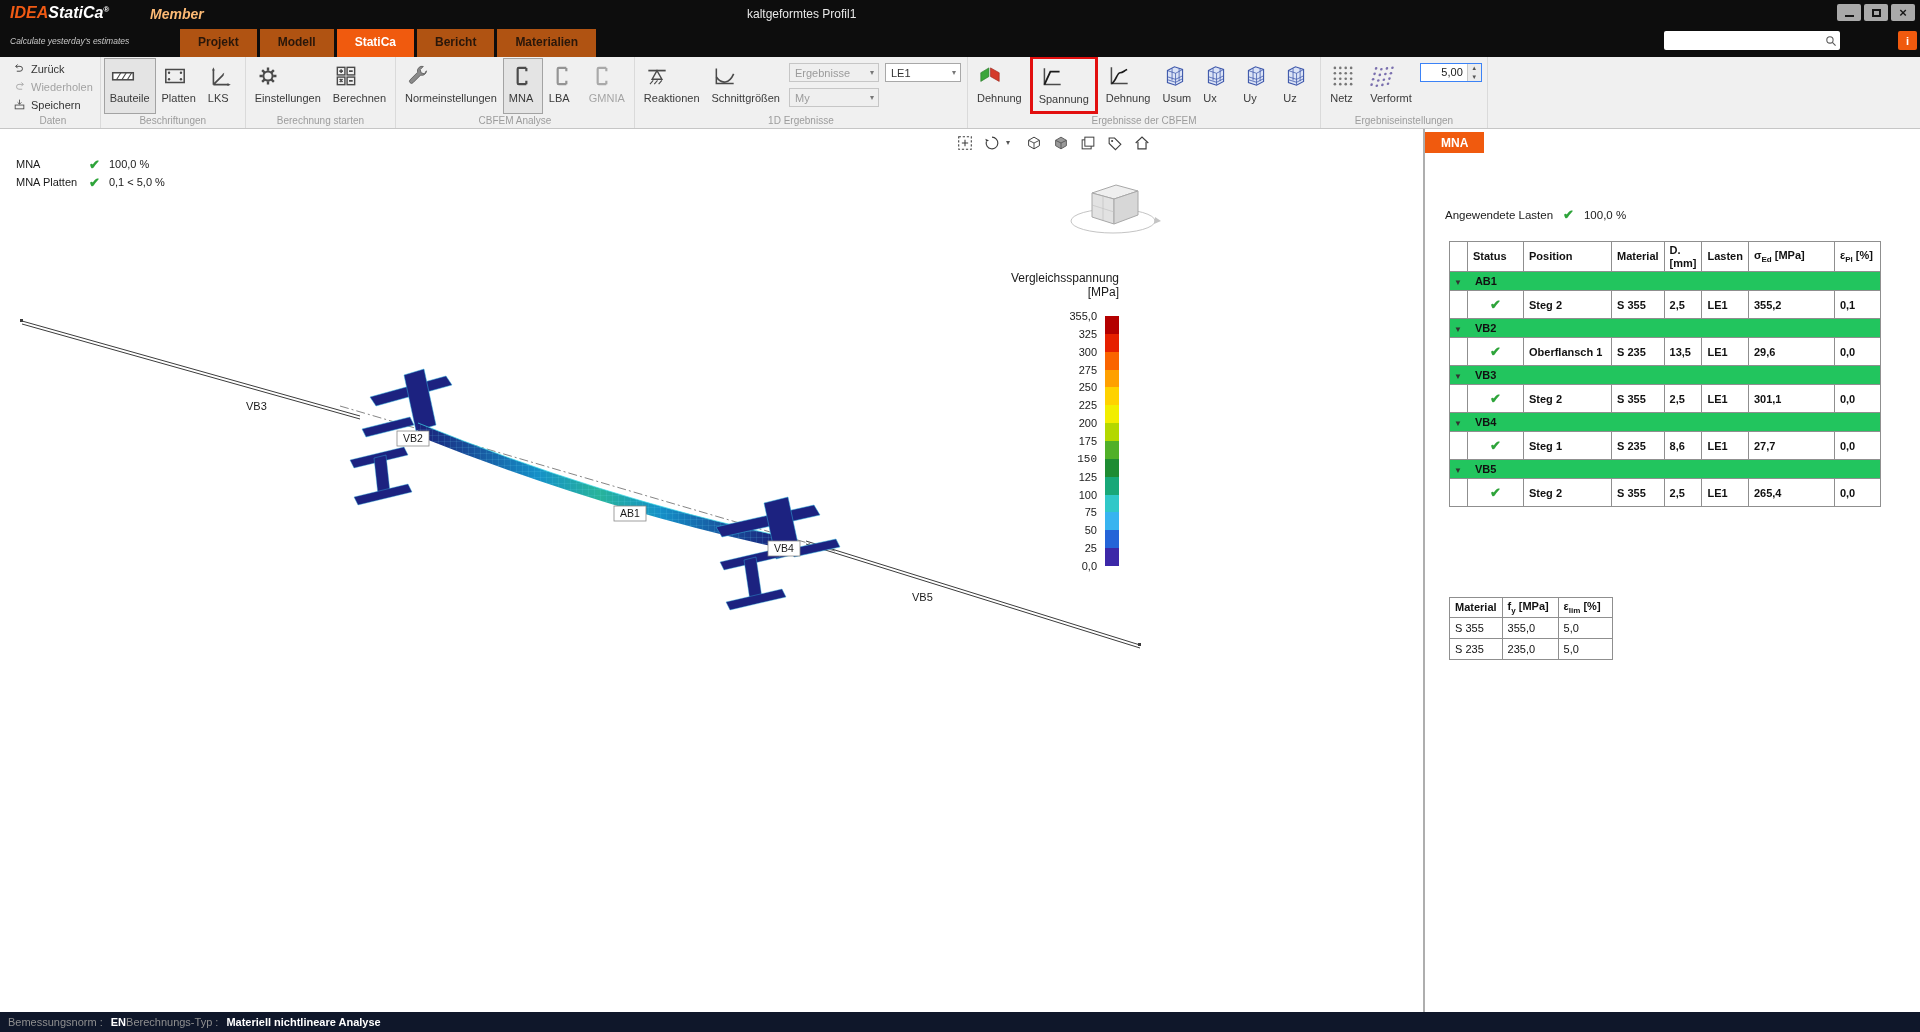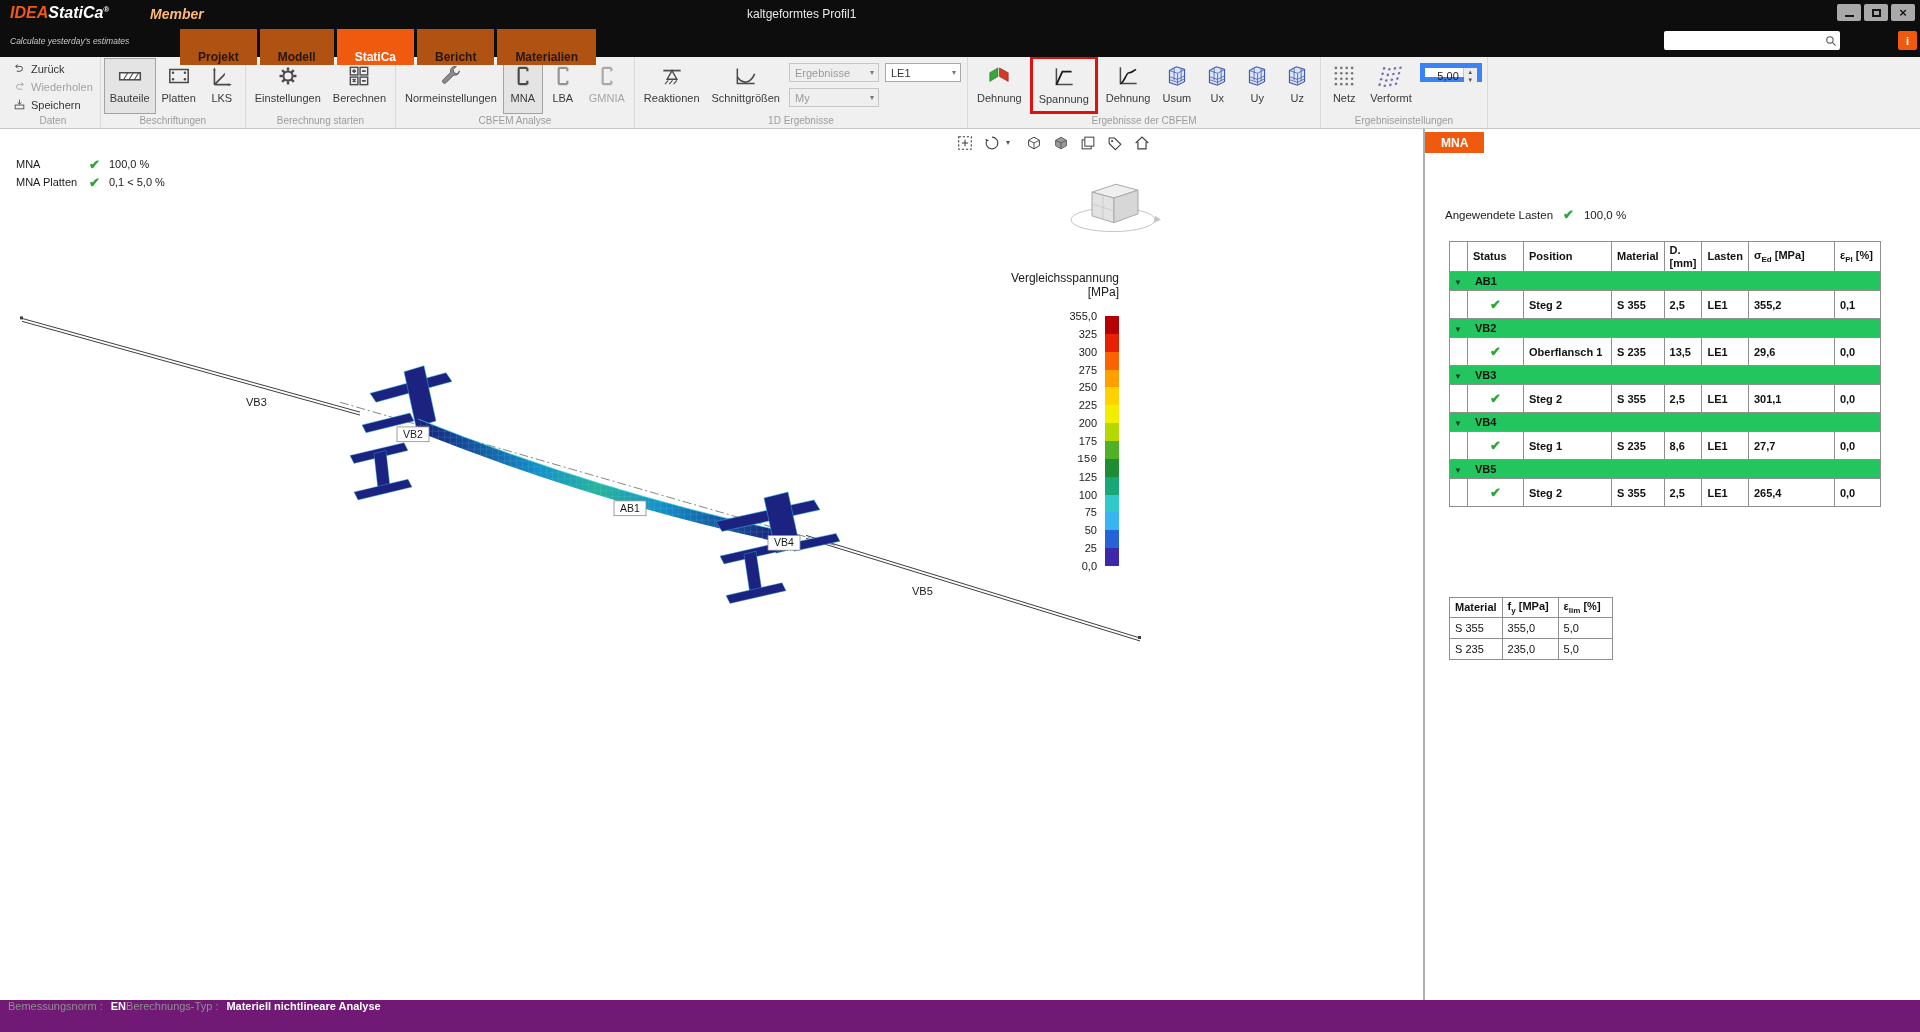--- a/index.html
+++ b/index.html
@@ -14,47 +14,47 @@
   .logo-statica{color:#fff}
   .logo-reg{color:#fff;font-size:8px;vertical-align:super}
   .tagline{position:absolute;left:10px;top:36px;font-size:8.5px;font-style:italic;color:#c9c9c9}
   .appname{position:absolute;left:150px;top:6px;color:#fdba74;font-style:italic;font-weight:bold;font-size:14px}
   .doctitle{position:absolute;left:747px;top:7px;color:#e8e8e8;font-size:12px}
   .winbtns{position:absolute;right:5px;top:4px;display:flex;gap:3px}
   .winbtn{width:24px;height:17px;background:#a9a9a9;border-radius:2px;display:flex;align-items:center;justify-content:center;color:#161616;font-size:13px;font-weight:bold;cursor:pointer}
   .min-glyph{width:9px;height:2px;background:#161616;margin-top:7px}
   .max-glyph{width:9px;height:8px;border:2px solid #161616}
   .tabs{position:absolute;left:180px;top:29px;display:flex;gap:3px}
-  .tab{height:36px;padding:21px 18px 0;font-size:12px;font-weight:bold;background:#b05312;color:#2a170a;cursor:pointer}
+  .tab{height:28px;padding:6px 18px 0;font-size:12px;font-weight:bold;background:#b05312;color:#2a170a;cursor:pointer}
   .tab.active{background:#f05a0e;color:#fff}
   .searchbox{position:absolute;right:80px;top:31px;width:176px;height:19px;background:#fff;border-radius:2px;display:flex;align-items:center}
   .searchbox input{flex:1;border:none;outline:none;height:15px;font-size:11px;padding:0 5px;background:transparent}
   .search-ic{width:18px;height:16px;display:flex;align-items:center;justify-content:center;cursor:pointer}
   .helpbtn{position:absolute;right:3px;top:31px;width:19px;height:19px;background:#f05a0e;color:#fff;font-weight:bold;font-size:11px;display:flex;align-items:center;justify-content:center;cursor:pointer;border-radius:2px}
 
   
   .ribbon{height:72px;background:#f0f0f0;border-bottom:1px solid #c6c6c6;display:flex;align-items:stretch;padding-left:6px;flex:none}
   .rgroup{display:flex;flex-direction:column;border-right:1px solid #dadada;padding:1px 3px 0}
   .rgc{flex:1;display:flex;align-items:stretch}
   .rgl{font-size:10px;color:#9c9c9c;text-align:center;padding:1px 6px 2px;white-space:nowrap}
-  .rbtn{display:flex;flex-direction:column;align-items:center;gap:3px;padding:4px 5px 2px;min-width:40px;border:1px solid transparent;cursor:pointer}
+  .rbtn{display:flex;flex-direction:column;align-items:flex-start;gap:3px;padding:4px 5px 2px;min-width:40px;border:1px solid transparent;cursor:pointer}
   .rbtn .ric{height:26px;display:flex;align-items:center;justify-content:center}
   .rbtn .rlb{font-size:11px;color:#3a3a3a;white-space:nowrap}
   .rbtn.selected{border-color:#a3a3a3;background:#e4e4e4}
   .rbtn.disabled{opacity:.42}
   .stack{flex-direction:column;justify-content:flex-start;gap:1px;padding-top:2px}
   .sbtn{display:flex;align-items:center;gap:5px;font-size:11px;color:#333;padding:1px 4px;height:17px;cursor:pointer;white-space:nowrap}
   .sbtn.disabled{opacity:.42}
   .ddcol{display:flex;flex-direction:column;gap:6px;padding:5px 3px 0}
   .dd{width:90px;height:19px;border:1px solid #a8a8a8;background:#fff;font-size:11px;display:flex;align-items:center;justify-content:space-between;padding:0 4px 0 5px;color:#333;cursor:pointer}
   .dd.narrow{width:76px}
   .dd.disabled{background:#efefef;color:#9b9b9b;border-color:#c6c6c6}
   .dd .arr{font-size:8px;color:#777}
   .redbox{border:3px solid #e20f0f;display:flex;margin:-2px 2px 0;align-self:stretch}
-  .spinner{width:62px;height:19px;border:5px solid #3b82f6;background:#fff;display:flex;margin:5px 2px 0}
+  .spinner{width:62px;height:19px;border:1px solid #3b82f6;background:#fff;display:flex;margin:5px 2px 0}
   .spinner .val{flex:1;font-size:11px;text-align:right;padding:2px 4px}
   .spinner .sbtns{width:14px;display:flex;flex-direction:column;border-left:1px solid #c9c9c9}
   .spinner .sb{flex:1;font-size:6px;line-height:8px;text-align:center;color:#555;background:#ececec;cursor:pointer}
   svg.i{width:26px;height:26px;color:#4a4a4a}
   svg.si{width:13px;height:13px;color:#4a4a4a}
   svg.vi{width:18px;height:18px;color:#3f3f3f}
 
   
   .main{flex:1;display:flex;min-height:0}
   .viewport{flex:1;position:relative;background:#fff;border-right:2px solid #aeaeae;overflow:hidden}
@@ -87,21 +87,21 @@
   .res th{font-weight:bold;background:#fff;line-height:1.15}
   .res sub{font-size:8px}
   .res .drow td{height:28px;font-weight:bold}
   .res .grow .gcell{height:19px;background:#22c55e;padding-left:4px}
   .res .tri{font-size:8px;color:#333}
   .res .gname{font-weight:bold;margin-left:13px}
   .res .chk{text-align:center}
   table.mat td{height:21px;font-weight:normal}
 
   
-  .statusbar{height:32px;background:#701a75;display:flex;font-size:11px;padding:0 8px;flex:none}
+  .statusbar{height:20px;background:#0f172a;display:flex;align-items:center;font-size:11px;padding:0 8px;flex:none}
   .sb-lab{color:#8f8f8f;margin-right:8px}
   .sb-val{color:#fff;font-weight:bold;}
 </style>
 </head>
 <body>
 
 <svg width="0" height="0" style="position:absolute" aria-hidden="true">
   <defs>
     <symbol id="ic-undo" viewBox="0 0 24 24">
         <path d="M5 8h8a4.5 4.5 0 110 9H7" fill="none" stroke="currentColor" stroke-width="1.8"></path>

